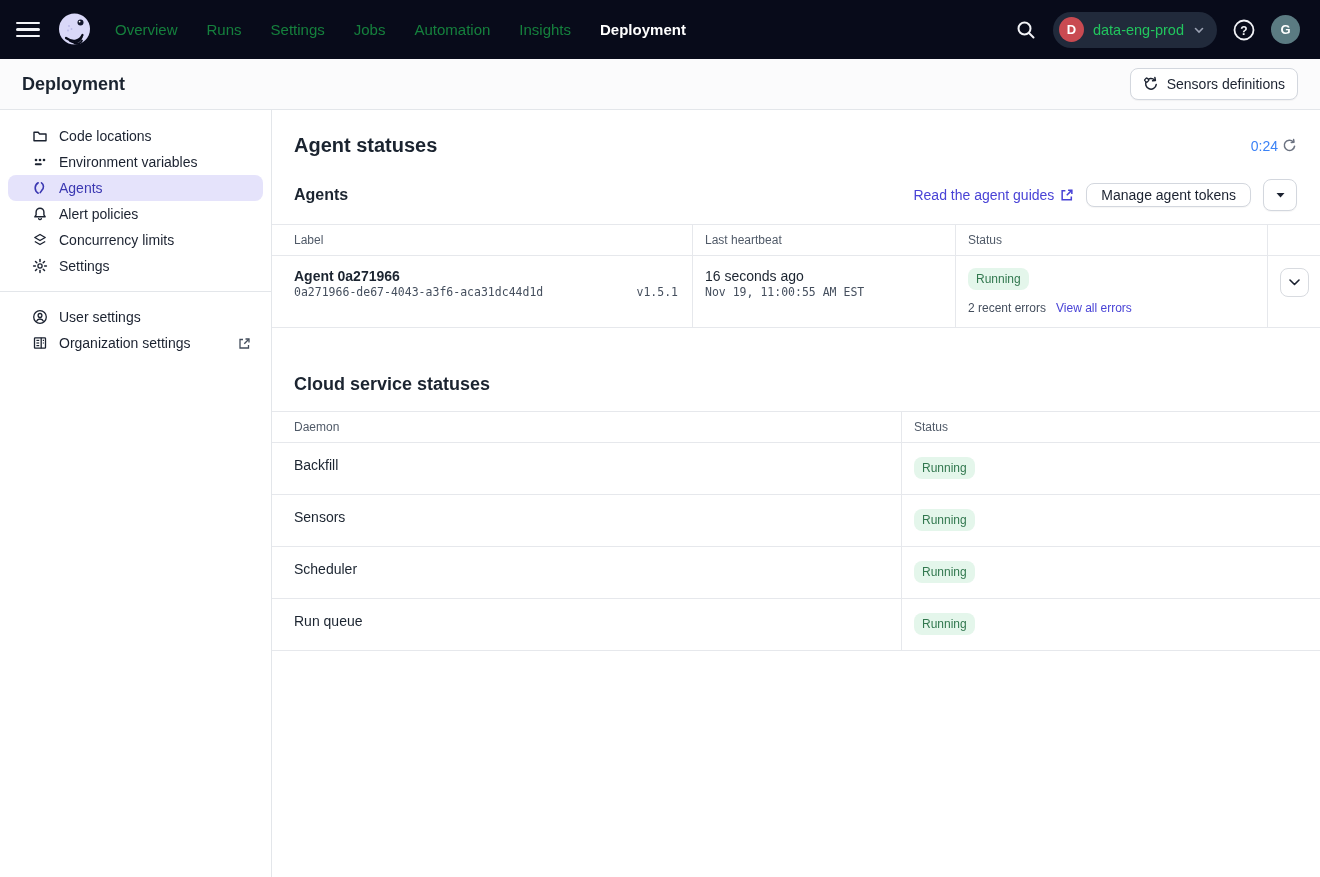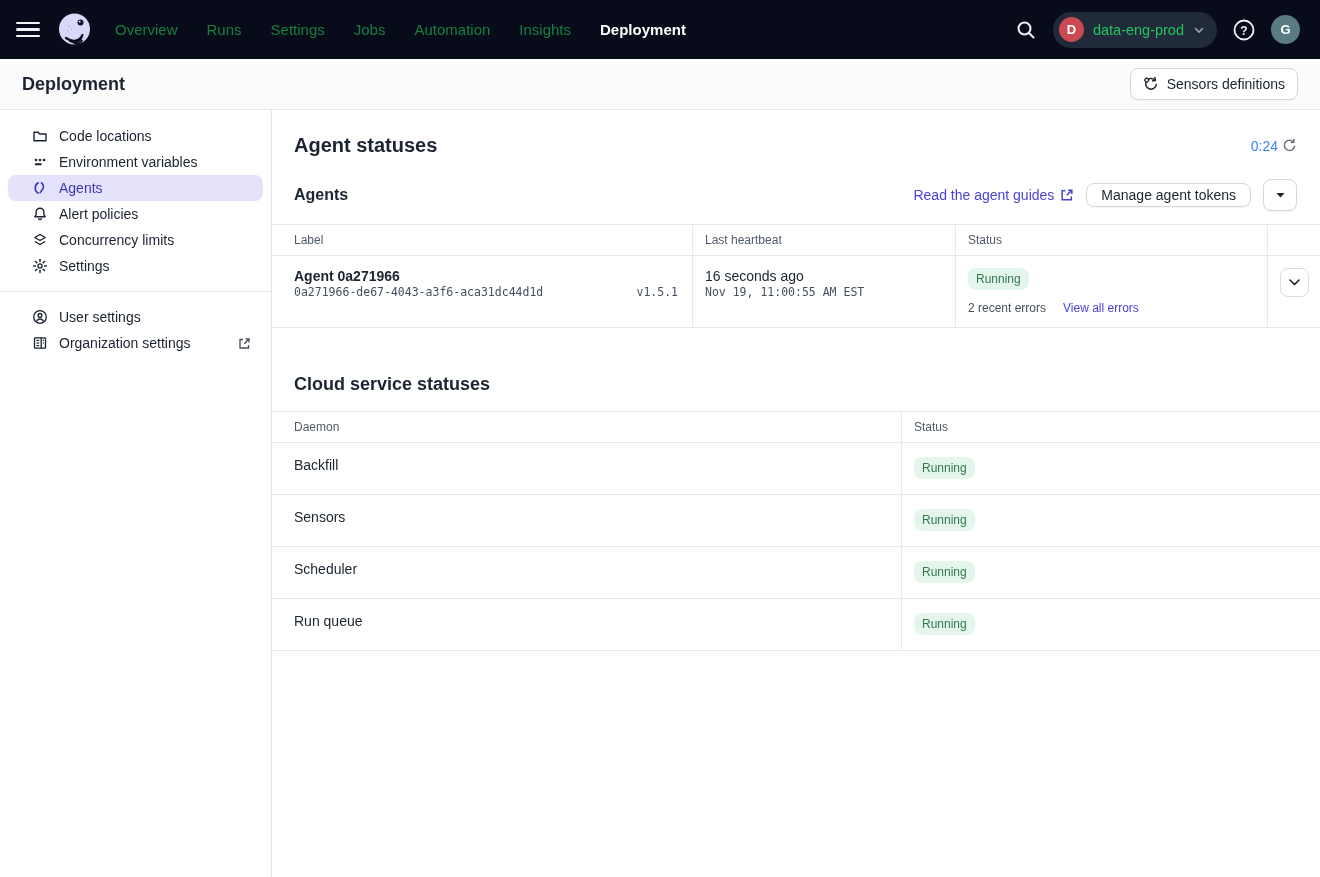--- a/index.html
+++ b/index.html
@@ -60,21 +60,21 @@
   .td { padding:12px 12px; }
   .tr > div + div { border-left:1px solid #E6E8EC; }
   .first-col { padding-left:22px !important; }
 
   .agent-name { font-size:14px; font-weight:700; color:#1B2430; }
   .mono { font-family:"DejaVu Sans Mono", monospace; font-size:11.5px; color:#454F5E; }
   .sub-row { display:flex; justify-content:space-between; margin-top:1px; padding-right:2px; }
   .hb-rel { font-size:14px; color:#1B2430; }
 
   .badge { display:inline-block; background:#E4F6EB; color:#32784F; font-size:12px; padding:4px 8px; border-radius:8px; }
-  .err-row { margin-top:11px; font-size:12px; color:#454F5E; display:flex; gap:17px; }
+  .err-row { margin-top:11px; font-size:12px; color:#454F5E; display:flex; gap:10px; }
   .err-link { color:#4943D6; cursor:pointer; }
 
   .row-chevron { width:29px; height:29px; border:1px solid #D8DBE0; border-radius:8px; background:#fff; display:flex; align-items:center; justify-content:center; cursor:pointer; margin:0 auto; }
 
   .cloud-title { margin-top:46px; font-size:18px; font-weight:700; color:#1B2430; }
   .daemon-name { font-size:14px; color:#1B2430; }
   .cloud-td { padding:14px 12px 15px 12px; }
 
   svg { display:block; }
 </style>

